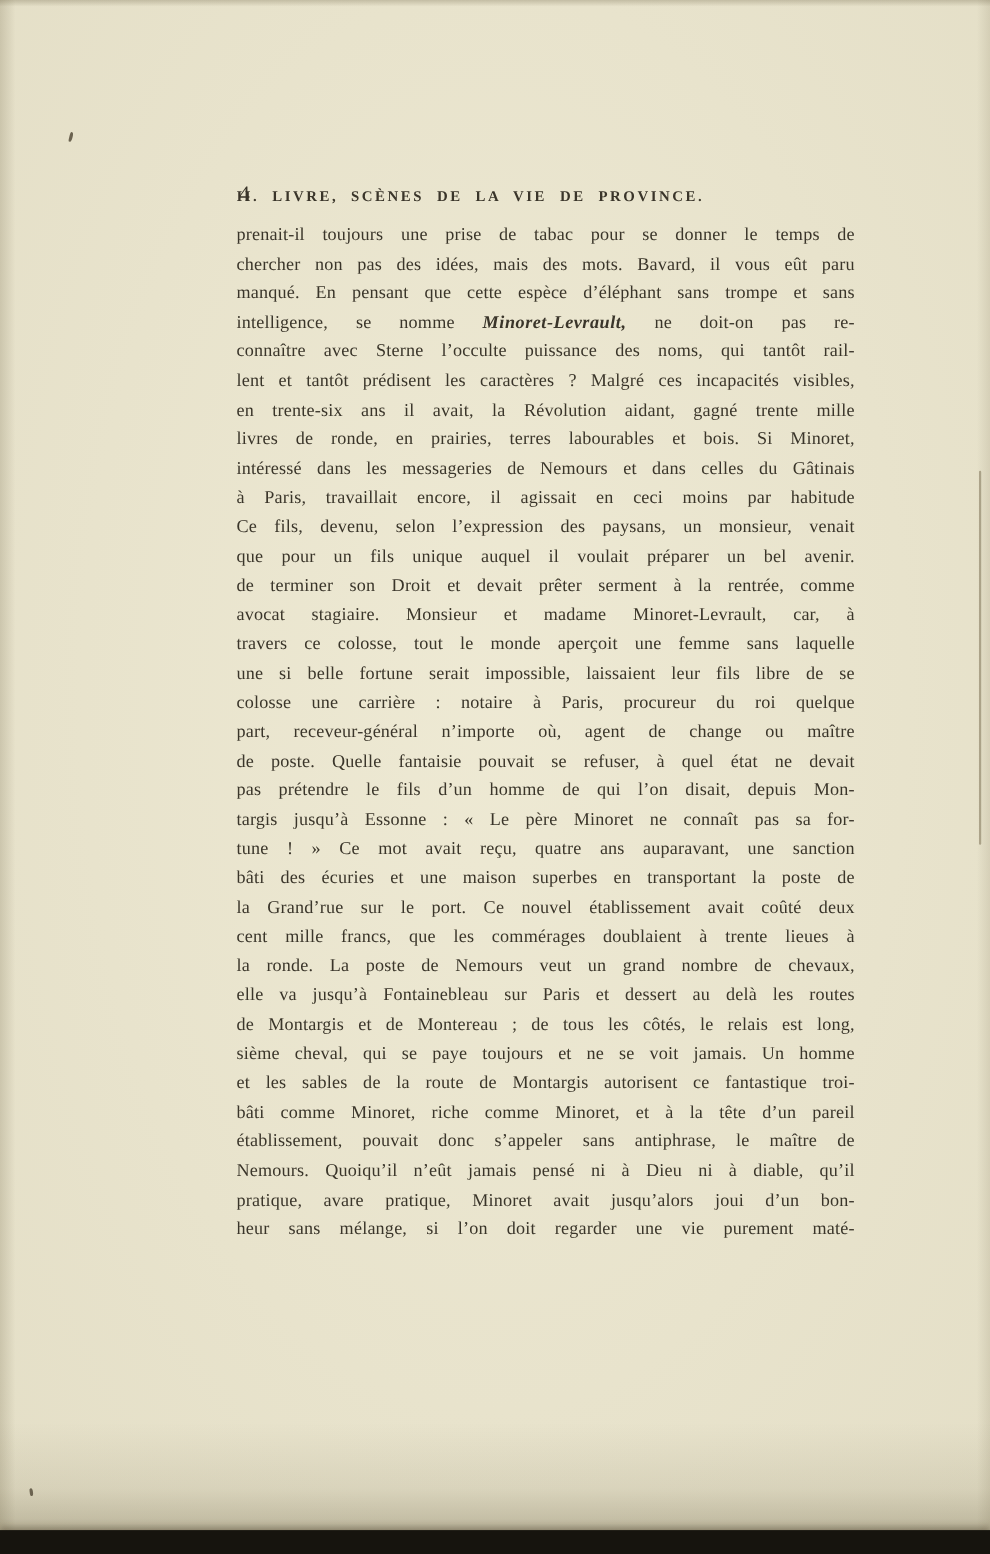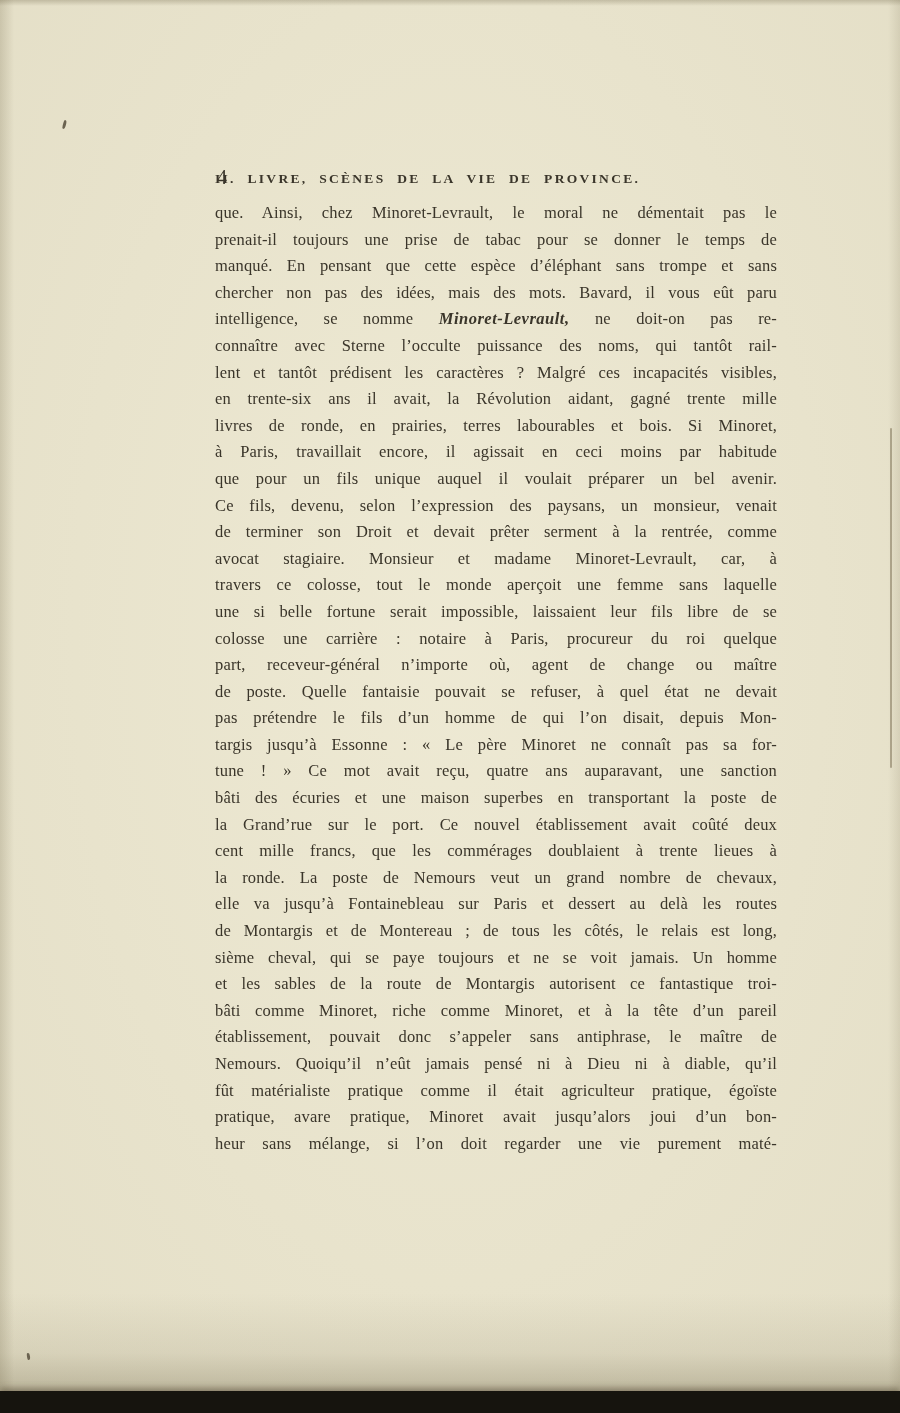--- a/index.html
+++ b/index.html
@@ -103,32 +103,32 @@
   <div class="speck speck-a"></div>
   <div class="speck speck-b"></div>
   <div class="right-line"></div>
 
   <div class="header">
     <span class="pagenum">4</span>
     <span class="running-title">II. LIVRE, SCÈNES DE LA VIE DE PROVINCE.</span>
   </div>
 
   <div class="body">
-      <div class="line">que. Ainsi, chez Minoret-Levrault, le moral ne démentait pas le</div>
       <div class="line">prenait-il toujours une prise de tabac pour se donner le temps de</div>
+      <div class="line">chercher non pas des idées, mais des mots. Bavard, il vous eût paru</div>
       <div class="line">manqué. En pensant que cette espèce d’éléphant sans trompe et sans</div>
-      <div class="line">chercher non pas des idées, mais des mots. Bavard, il vous eût paru</div>
       <div class="line">intelligence, se nomme <em>Minoret-Levrault,</em> ne doit-on pas re-</div>
       <div class="line">connaître avec Sterne l’occulte puissance des noms, qui tantôt rail-</div>
       <div class="line">lent et tantôt prédisent les caractères ? Malgré ces incapacités visibles,</div>
       <div class="line">en trente-six ans il avait, la Révolution aidant, gagné trente mille</div>
       <div class="line">livres de ronde, en prairies, terres labourables et bois. Si Minoret,</div>
+      <div class="line">intéressé dans les messageries de Nemours et dans celles du Gâtinais</div>
       <div class="line">à Paris, travaillait encore, il agissait en ceci moins par habitude</div>
+      <div class="line">Ce fils, devenu, selon l’expression des paysans, un monsieur, venait</div>
       <div class="line">que pour un fils unique auquel il voulait préparer un bel avenir.</div>
-      <div class="line">Ce fils, devenu, selon l’expression des paysans, un monsieur, venait</div>
       <div class="line">de terminer son Droit et devait prêter serment à la rentrée, comme</div>
       <div class="line">avocat stagiaire. Monsieur et madame Minoret-Levrault, car, à</div>
       <div class="line">travers ce colosse, tout le monde aperçoit une femme sans laquelle</div>
       <div class="line">une si belle fortune serait impossible, laissaient leur fils libre de se</div>
       <div class="line">colosse une carrière : notaire à Paris, procureur du roi quelque</div>
       <div class="line">part, receveur-général n’importe où, agent de change ou maître</div>
       <div class="line">de poste. Quelle fantaisie pouvait se refuser, à quel état ne devait</div>
       <div class="line">pas prétendre le fils d’un homme de qui l’on disait, depuis Mon-</div>
       <div class="line">targis jusqu’à Essonne : « Le père Minoret ne connaît pas sa for-</div>
       <div class="line">tune ! » Ce mot avait reçu, quatre ans auparavant, une sanction</div>
@@ -136,19 +136,18 @@
       <div class="line">la Grand’rue sur le port. Ce nouvel établissement avait coûté deux</div>
       <div class="line">cent mille francs, que les commérages doublaient à trente lieues à</div>
       <div class="line">la ronde. La poste de Nemours veut un grand nombre de chevaux,</div>
       <div class="line">elle va jusqu’à Fontainebleau sur Paris et dessert au delà les routes</div>
       <div class="line">de Montargis et de Montereau ; de tous les côtés, le relais est long,</div>
       <div class="line">sième cheval, qui se paye toujours et ne se voit jamais. Un homme</div>
       <div class="line">et les sables de la route de Montargis autorisent ce fantastique troi-</div>
       <div class="line">bâti comme Minoret, riche comme Minoret, et à la tête d’un pareil</div>
       <div class="line">établissement, pouvait donc s’appeler sans antiphrase, le maître de</div>
       <div class="line">Nemours. Quoiqu’il n’eût jamais pensé ni à Dieu ni à diable, qu’il</div>
-      <div class="line">fût matérialiste pratique comme il était agriculteur pratique, égoïste</div>
       <div class="line">pratique, avare pratique, Minoret avait jusqu’alors joui d’un bon-</div>
       <div class="line">heur sans mélange, si l’on doit regarder une vie purement maté-</div>
     </div>
 
   <div class="bottom-bar" style="background-color: rgb(22, 20, 14);"></div>
 </div>
 
 </body></html>

